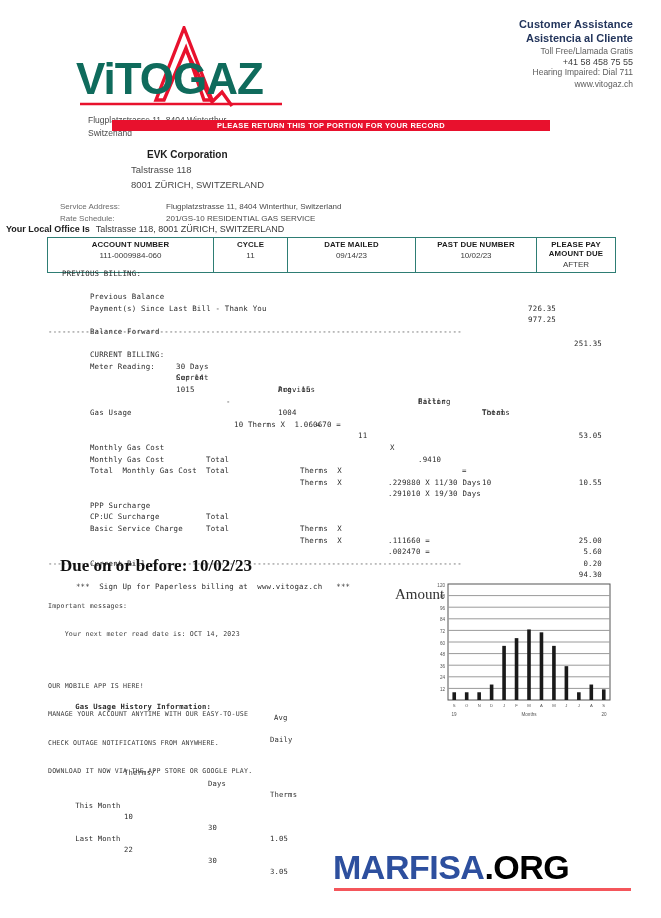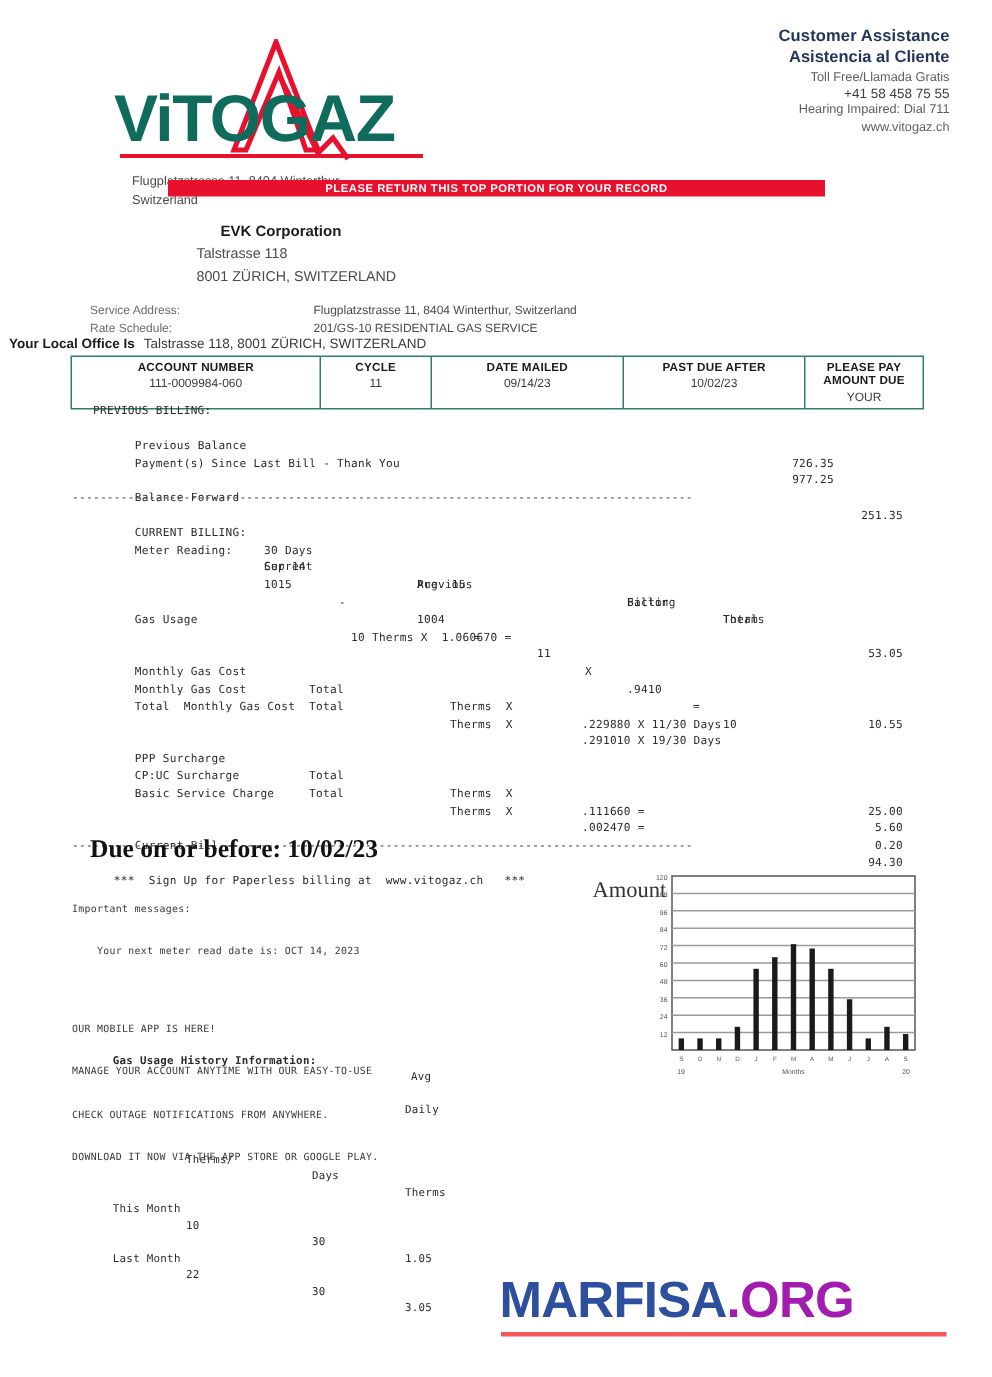--- a/index.html
+++ b/index.html
@@ -27,21 +27,21 @@
 
   .redbar{position:absolute;left:112px;top:120px;width:438px;height:11px;
     background:#e8112d;color:#fff;font-size:7.5px;font-weight:bold;
     letter-spacing:.35px;text-align:center;line-height:11px;}
 
   
   .cust{position:absolute;left:131px;top:149px;width:470px;}
   .cust .name{font-size:10px;font-weight:bold;color:#1b1b1b;padding-left:16px;}
   .cust .ln{font-size:9.5px;color:#4a4a4a;margin-top:4px;}
   .svc{position:absolute;left:60px;top:202px;width:560px;font-size:8px;color:#6b6b6b;}
-  .svc .row{display:flex;margin-bottom:3px;gap:43px;}
+  .svc .row{display:flex;margin-bottom:3px;}
   .svc .k{width:106px;}
   .svc .v{color:#4a4a4a;}
   .localoffice{position:absolute;left:6px;top:224px;font-size:9px;color:#1b1b1b;}
   .localoffice b{font-weight:bold;}
   .localoffice .val{color:#3a3a3a;margin-left:6px;}
 
   
   .acct{position:absolute;left:47px;top:237px;width:567px;
     border:1px solid #2e7d74;display:flex;}
   .acct .cell{border-right:1px solid #2e7d74;text-align:center;padding:2px 0 3px;}
@@ -82,21 +82,21 @@
 
   
   .chart{position:absolute;left:424px;top:578px;width:190px;height:150px;}
   .chart svg{display:block;}
 
   
   .wm{position:absolute;left:333px;top:848px;width:300px;}
   .wm .txt{font-size:34px;font-weight:bold;letter-spacing:-.5px;
     font-family:"Liberation Sans", sans-serif;}
   .wm .a{color:#2d4f9e;}
-  .wm .b{color:#a21caf;}
+  .wm .b{color:#000000;}
   .wm-underline{position:absolute;left:334px;top:888px;width:297px;height:3px;background:#f4565b;}
 </style>
 </head>
 <body>
 
 <div class="page">
 
   <div class="logo-block">
     <div class="logo-mark">
       <svg class="logo-svg" width="290" height="88" viewBox="0 0 290 88">
@@ -151,26 +151,26 @@
     </div>
     <div class="cell c2">
       <div class="h">CYCLE</div>
       <div class="v">11</div>
     </div>
     <div class="cell c3">
       <div class="h">DATE  MAILED</div>
       <div class="v">09/14/23</div>
     </div>
     <div class="cell c4">
-      <div class="h">PAST DUE AFTER</div>
+      <div class="h">PAST DUE NUMBER</div>
       <div class="v">10/02/23</div>
     </div>
     <div class="cell c5">
       <div class="h">PLEASE PAY AMOUNT DUE</div>
-      <div class="v">YOUR</div>
+      <div class="v">AFTER</div>
     </div>
   </div>
 
   <div class="mono">
 
     <div class="line ind1">PREVIOUS BILLING:</div>
 
     <div class="line ind1">
       <span>Previous Balance</span>
       <span class="amt2">726.35</span>

